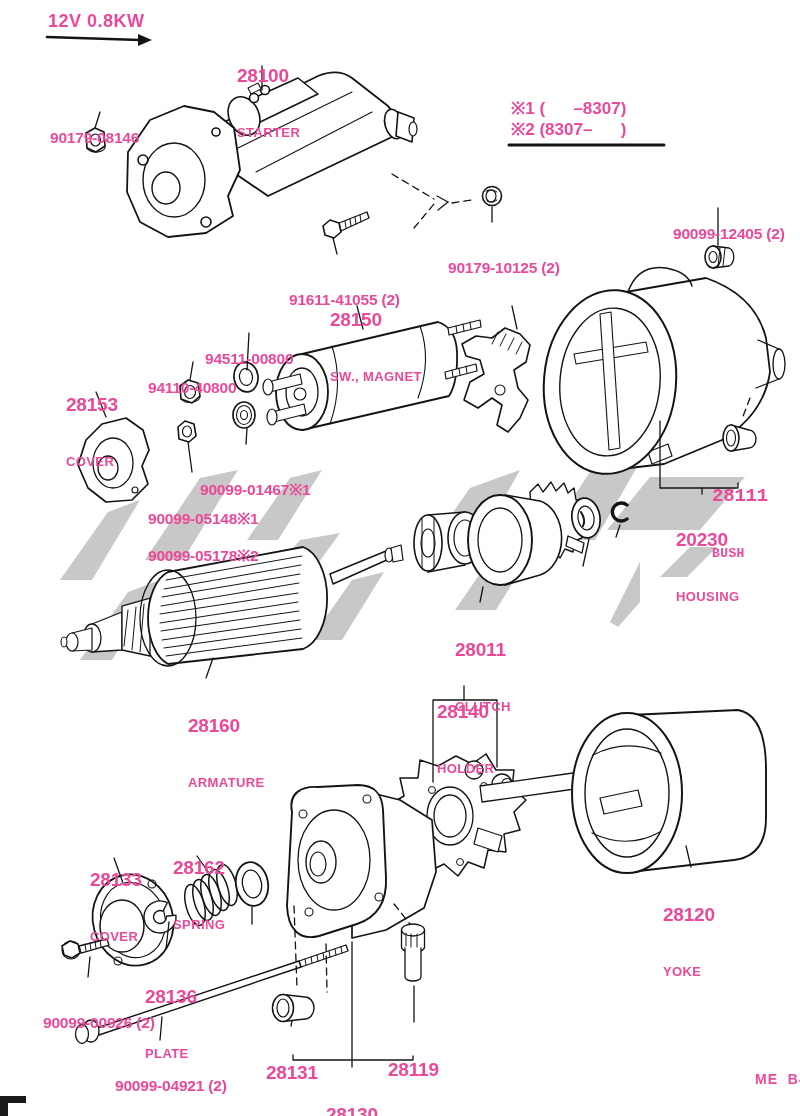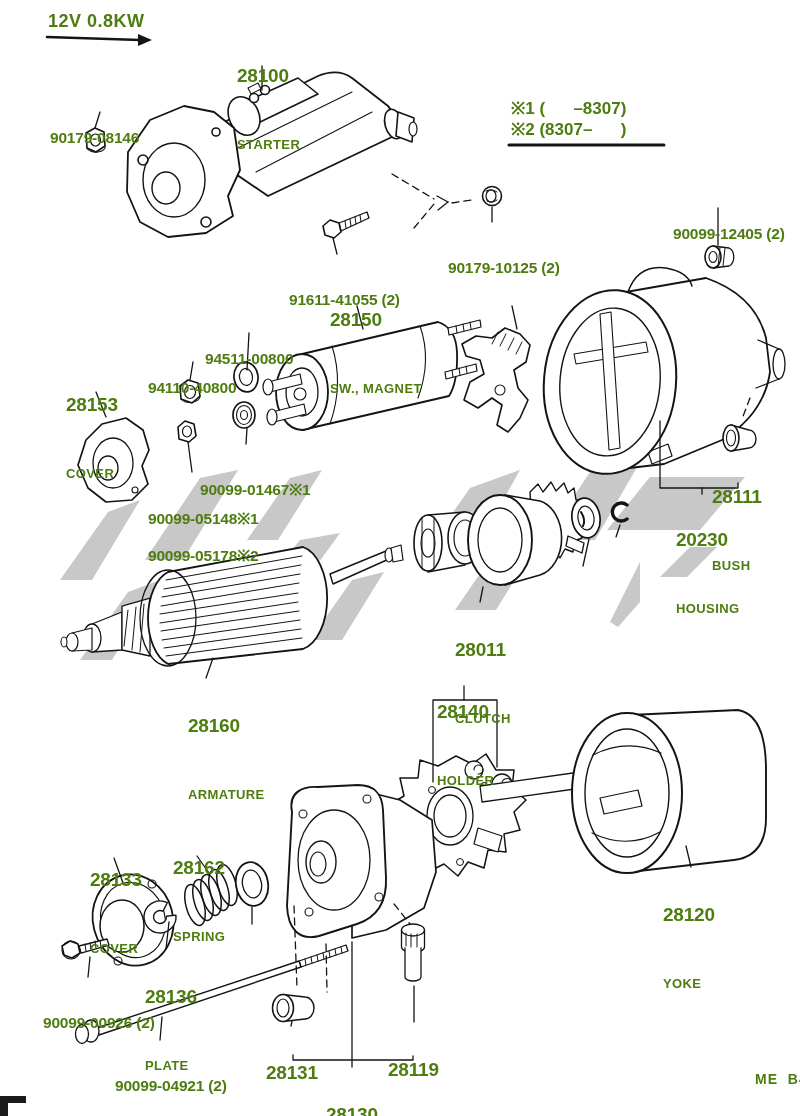--- a/index.html
+++ b/index.html
@@ -1,24 +1,24 @@
 <!DOCTYPE html>
 <html><head>
 <meta charset="utf-8">
 <style>
   * { margin:0; padding:0; box-sizing:border-box; }
   html,body { background:#ffffff; }
   .page {
     position:relative; width:800px; height:1116px; background:#fff;
-    overflow:hidden; font-family:"Liberation Sans", sans-serif; color:#4d7c0f;
+    overflow:hidden; font-family:"Liberation Sans", sans-serif; color:#ec4899;
   }
   svg.art { position:absolute; left:0; top:0; }
   .lbl { position:absolute; white-space:pre; }
   .pn  { font-size:19px; font-weight:700; line-height:19px; letter-spacing:-0.2px; }
-  .nm  { font-size:13px; font-weight:700; line-height:14px; letter-spacing:0.4px; margin-top:17px; }
+  .nm  { font-size:13px; font-weight:700; line-height:14px; letter-spacing:0.4px; margin-top:5px; }
   .fn .pn { font-size:15.5px; line-height:16px; letter-spacing:-0.2px; }
   .spec { position:absolute; font-size:18px; font-weight:700; letter-spacing:0.5px; }
   .note { position:absolute; font-size:17px; font-weight:700; line-height:21px; white-space:pre; }
   .ref  { position:absolute; font-size:14px; font-weight:700; letter-spacing:1px; white-space:pre;padding-left:45px; }
 </style>
 </head>
 <body>
 
 <div class="page">
 
@@ -401,21 +401,21 @@
   </div>
   <div class="lbl fn" style="left:200px; top:446px;">
     <div class="pn">90099-01467※1</div>
   </div>
   <div class="lbl fn" style="left:148px; top:475px;">
     <div class="pn">90099-05148※1</div>
   </div>
   <div class="lbl fn" style="left:148px; top:512px;">
     <div class="pn">90099-05178※2</div>
   </div>
-  <div class="lbl" style="left:712px; top:451px;">
+  <div class="lbl" style="left:712px; top:451px;font-family:Liberation Mono, monospace;">
     <div class="pn">28111</div>
     <div class="nm">BUSH</div>
   </div>
   <div class="lbl" style="left:676px; top:494px;">
     <div class="pn">20230</div>
     <div class="nm">HOUSING</div>
   </div>
   <div class="lbl" style="left:455px; top:604px;">
     <div class="pn">28011</div>
     <div class="nm">CLUTCH</div>

